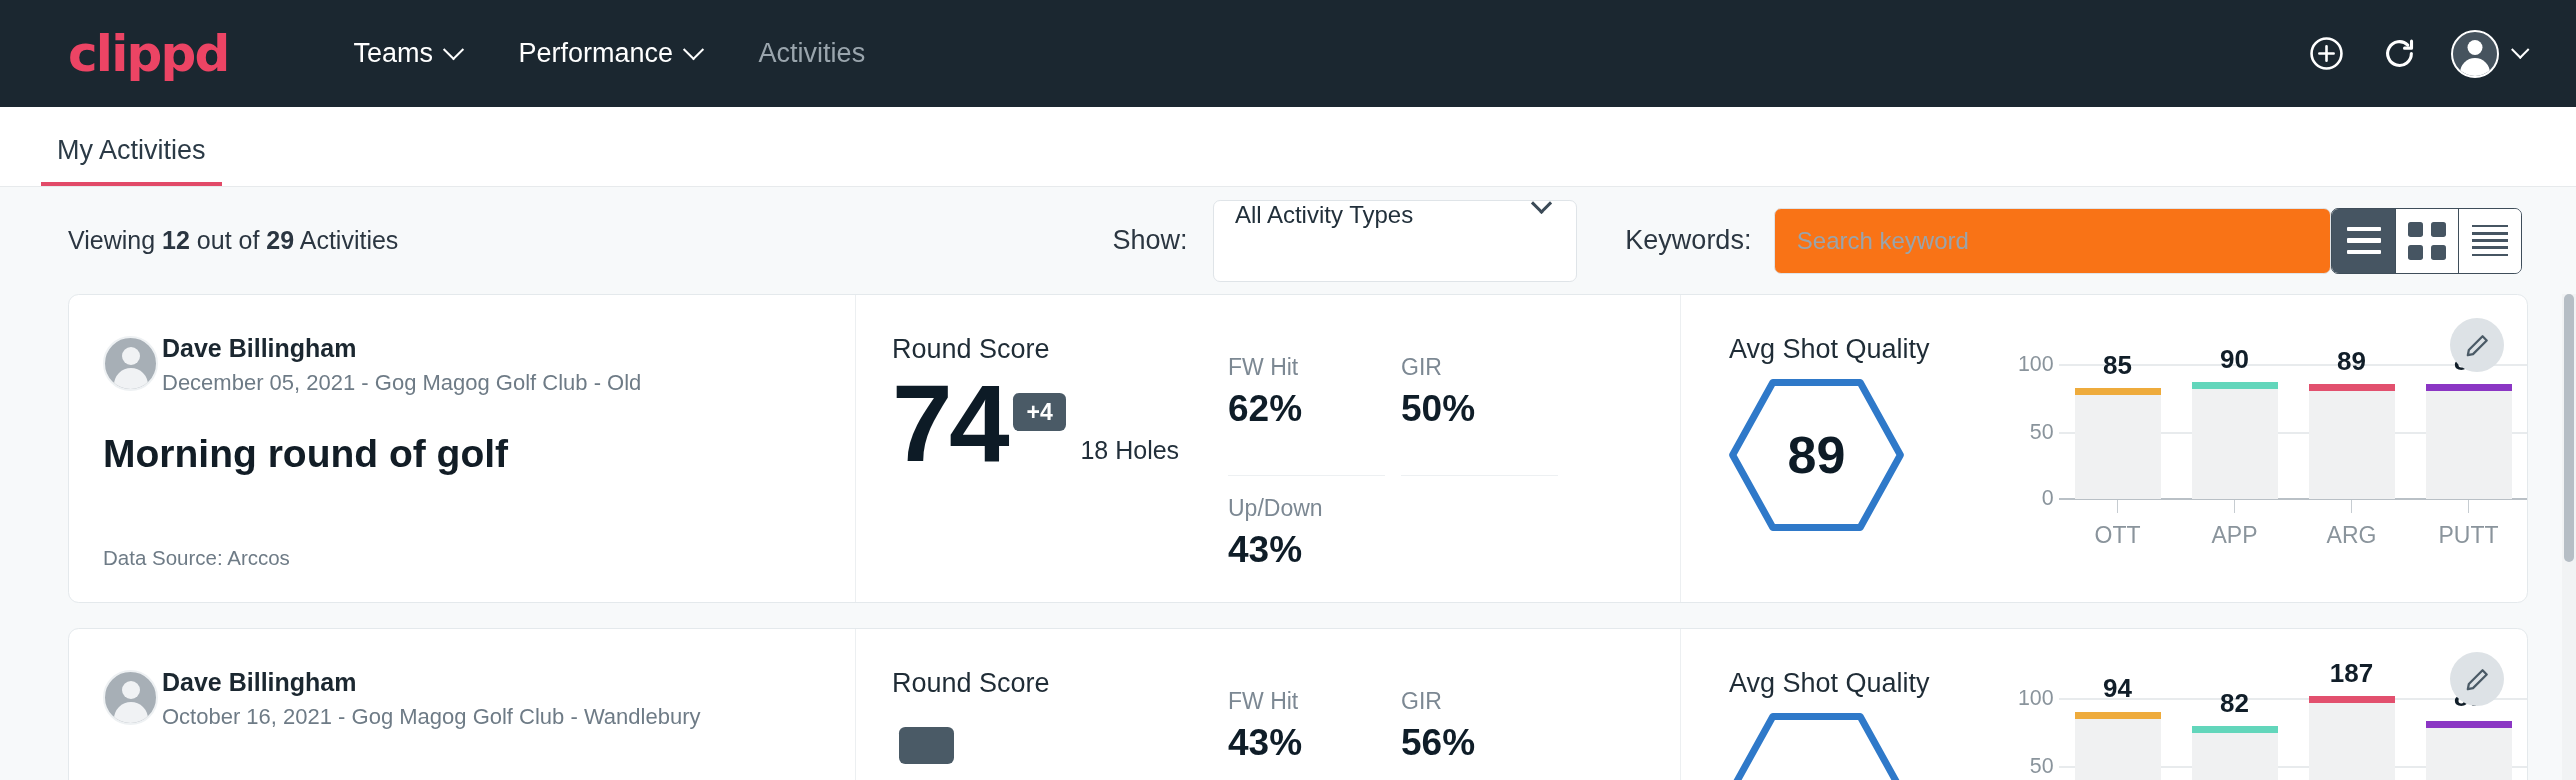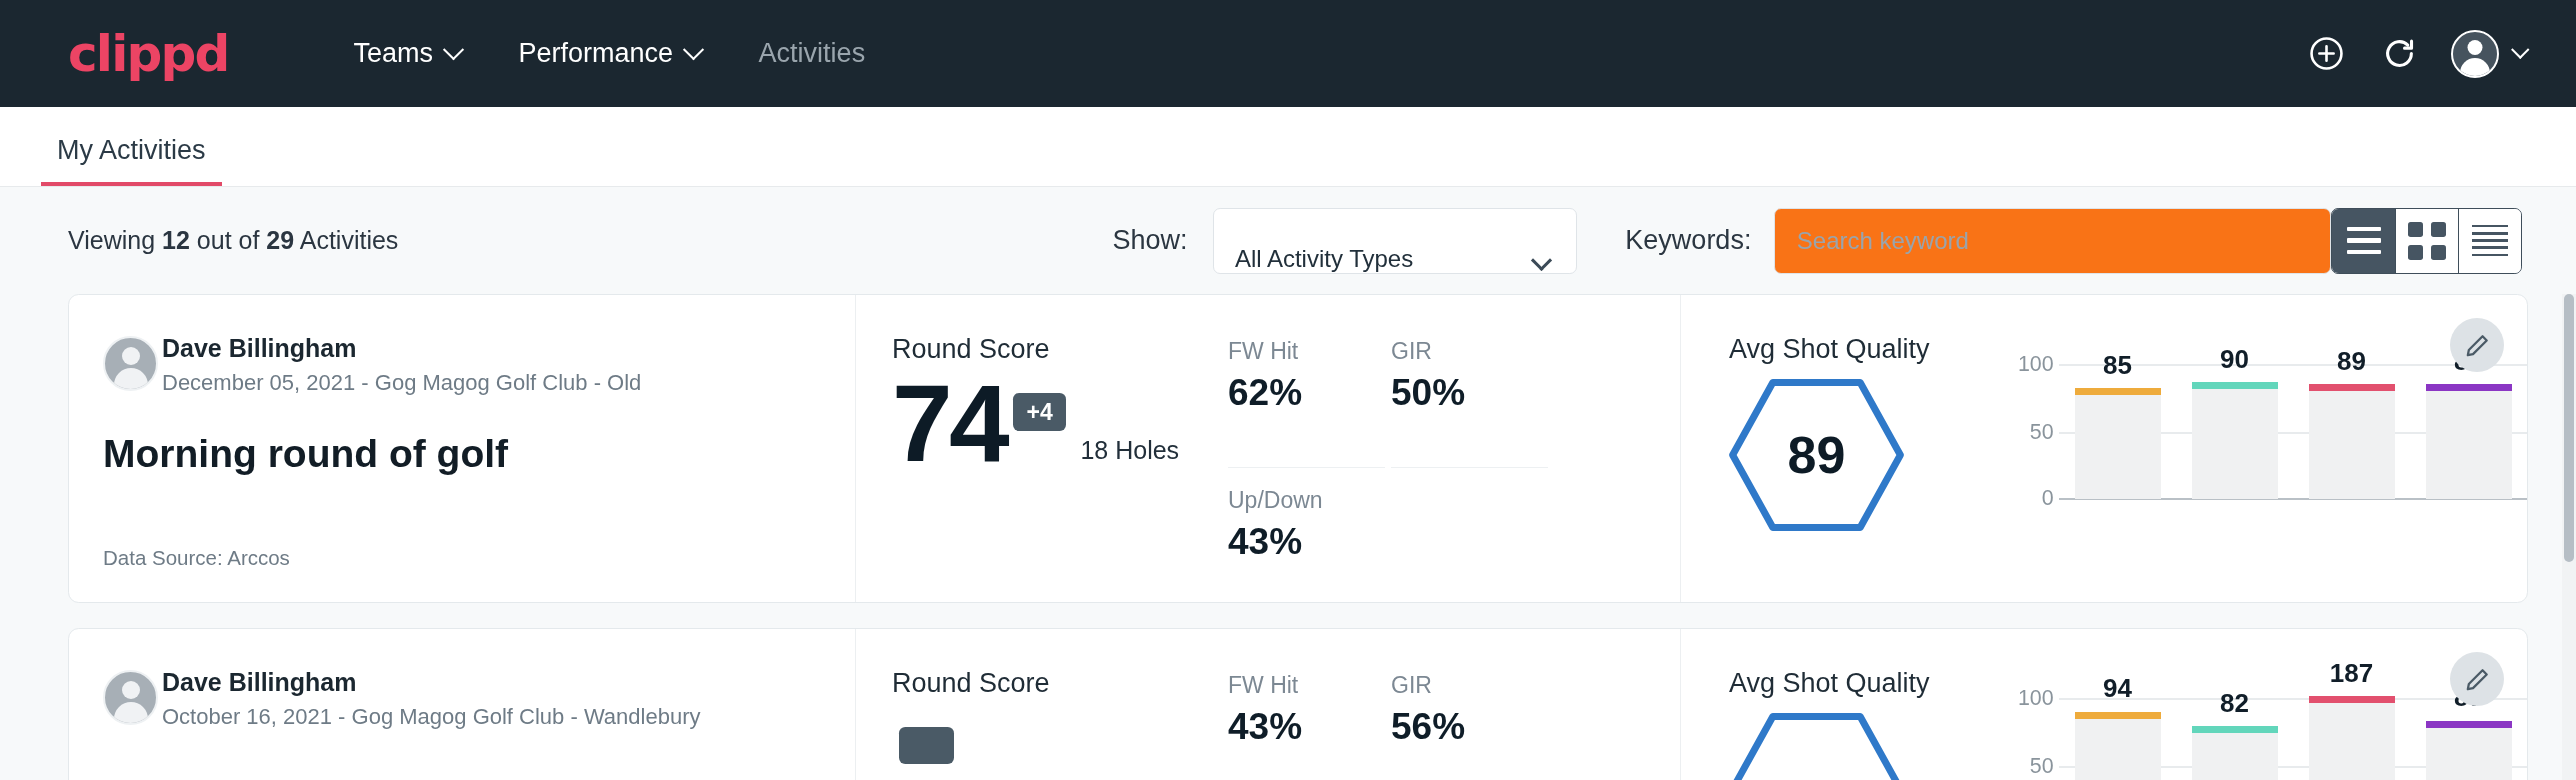--- a/index.html
+++ b/index.html
@@ -98,26 +98,26 @@
     background: #f7f9fa;
     display: flex; align-items: center;
     padding: 0 54px 0 68px;
     gap: 0;
   }
   .viewing { font-size: 25px; color: #2b3641; white-space: nowrap; }
   .viewing b { font-weight: 700; }
   .tb-spacer1 { width: 794px; }
   .lbl { font-size: 27px; color: #2b3641; white-space: nowrap; }
   .select {
-    width: 400px; height: 66px;
+    width: 400px; height: 82px;
     background: #ffffff;
     border: 1.8px solid #dfe4e8;
     border-radius: 7.1px;
     margin-left: 25px;
-    display: flex; align-items: flex-end;
+    display: flex; align-items: flex-start;
     padding: 0 21.4px;
     font-size: 24px; color: #22303b;
     cursor: pointer;
     position: relative;
   }
   .select .sel-caret {
     position: absolute; right: 27px;
     width: 15px; height: 15px;
     border-right: 3.6px solid #3b4a57; border-bottom: 3.6px solid #3b4a57;
     transform: rotate(45deg) translate(-3.6px,-3.6px);
@@ -216,21 +216,21 @@
     font-size: 109px; font-weight: 700; color: #0d1b26; line-height: 0.98;
     letter-spacing: -3.6px;
   }
   .score-badge-wrap { display: flex; flex-direction: column; justify-content: flex-start; align-self: stretch; padding-top: 23px; }
   .score-badge {
     background: #4a5a66; color: #ffffff; font-size: 23px; font-weight: 700;
     border-radius: 6.2px; padding: 5.4px 13.4px; margin-left: 7.1px;
   }
   .score-holes { font-size: 25px; color: #222f3a; margin-left: 14.3px; padding-bottom: 12.5px; }
 
-  .stats { display: grid; grid-template-columns: 157px 157px; column-gap: 6px; padding-top: 3.6px; }
+  .stats { display: grid; grid-template-columns: 157px 157px; column-gap: 16px; padding-top: 3.6px; margin-top: 16px; }
   .stat { padding-bottom: 5.4px; }
   .stat.top { border-bottom: 1.8px solid #edf0f2; padding-bottom: 19.6px; margin-bottom: 19.6px; }
   .stat-k { font-size: 23px; color: #7c8893; }
   .stat-v { font-size: 37px; font-weight: 700; color: #0f1d28; margin-top: 7.1px; }
 
   .card-right {
     flex: 1;
     padding: 39px 0 0 48px;
     display: flex;
   }
@@ -465,20 +465,38 @@
               </div>
               <div class="barcell">
                 <div class="barval" style="bottom:122px">89</div>
                 <div class="bar" style="height:115px">
                   <div class="barcap" style="background:#8b36c4"></div>
                 </div>
               </div>
             </div>
           </div>
         </div>
+        <div class="xaxis">
+          <div class="xcell">
+            <div class="xtick"></div>
+            <div class="xlabel">OTT</div>
+          </div>
+          <div class="xcell">
+            <div class="xtick"></div>
+            <div class="xlabel">APP</div>
+          </div>
+          <div class="xcell">
+            <div class="xtick"></div>
+            <div class="xlabel">ARG</div>
+          </div>
+          <div class="xcell">
+            <div class="xtick"></div>
+            <div class="xlabel">PUTT</div>
+          </div>
+        </div>
       </div>
     </div>
 
     <div class="edit-btn">
       <svg width="27" height="27" viewBox="0 0 24 24" fill="none" stroke="#4a5a66" stroke-width="2" stroke-linecap="round" stroke-linejoin="round">
         <path d="M16.5 3.8l3.7 3.7L8 19.7l-4.6.9.9-4.6z"></path>
       </svg>
     </div>
   </div>
 

